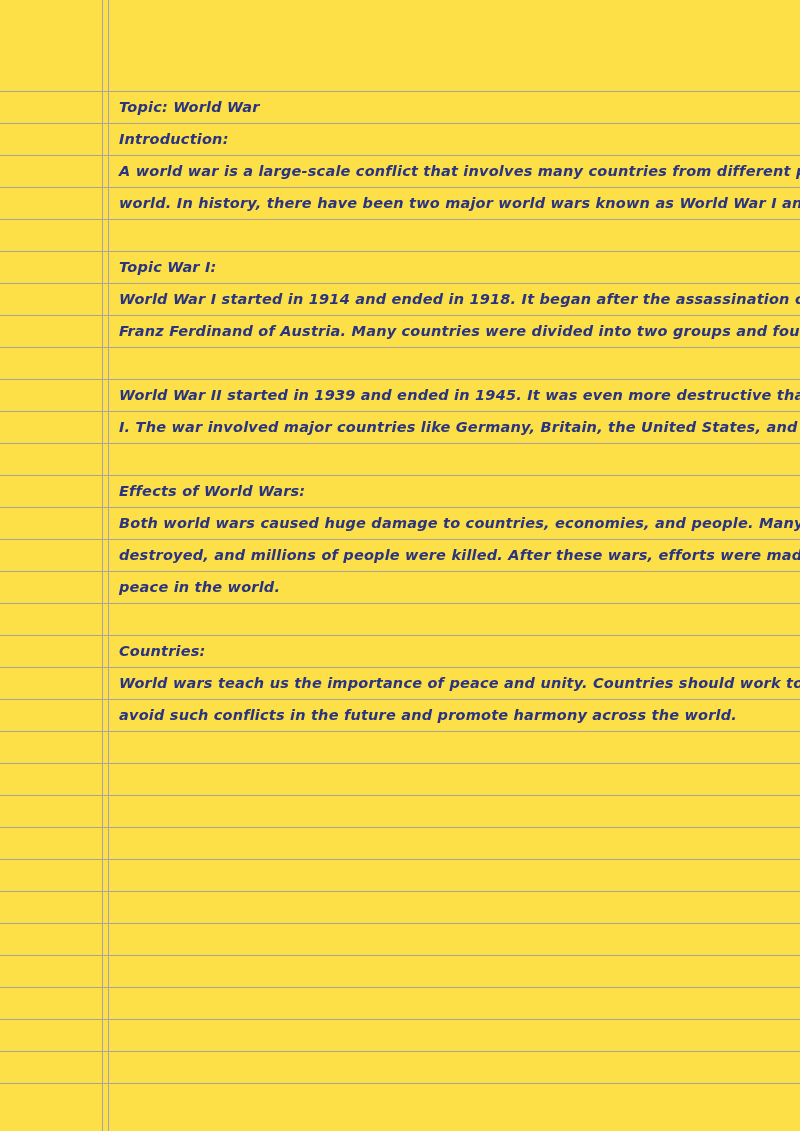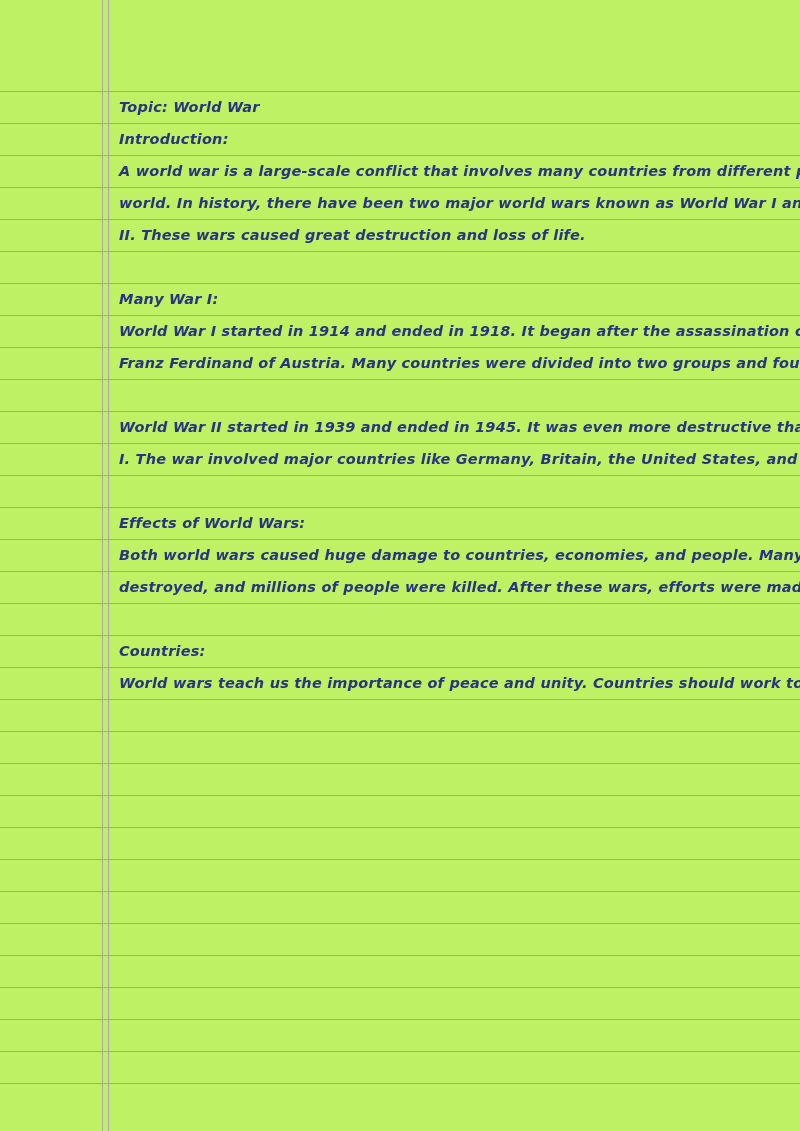--- a/index.html
+++ b/index.html
@@ -5,21 +5,21 @@
   html, body {
     margin: 0;
     padding: 0;
     background: #ffffff;
   }
 
   #page {
     position: relative;
     width: 800px;
     height: 1131px;
-    background: #bef264;
+    background: #fde047;
     overflow: hidden;
     font-family: "DejaVu Sans", sans-serif;
   }
 
   
   #rules {
     position: absolute;
     left: 0;
     top: 0;
     width: 800px;
@@ -113,30 +113,31 @@
     </div>
 
   <div class="vline" id="vline-a"></div>
   <div class="vline" id="vline-b"></div>
 
   <div id="writing">
       <div class="line heading">Topic: World War</div>
       <div class="line heading">Introduction:</div>
       <div class="line">A world war is a large-scale conflict that involves many countries from different parts of the</div>
       <div class="line">world. In history, there have been two major world wars known as World War I and World War</div>
-      <div class="line">II. These wars caused great destruction and loss of life.</div>
       <div class="line blank">&nbsp;</div>
-      <div class="line heading">Many War I:</div>
+      <div class="line heading">Topic War I:</div>
       <div class="line">World War I started in 1914 and ended in 1918. It began after the assassination of Archduke</div>
       <div class="line">Franz Ferdinand of Austria. Many countries were divided into two groups and fought against</div>
       <div class="line blank">&nbsp;</div>
       <div class="line">World War II started in 1939 and ended in 1945. It was even more destructive than World War</div>
       <div class="line">I. The war involved major countries like Germany, Britain, the United States, and Japan. It</div>
       <div class="line blank">&nbsp;</div>
       <div class="line heading">Effects of World Wars:</div>
       <div class="line">Both world wars caused huge damage to countries, economies, and people. Many cities were</div>
       <div class="line">destroyed, and millions of people were killed. After these wars, efforts were made to maintain</div>
+      <div class="line">peace in the world.</div>
       <div class="line blank">&nbsp;</div>
       <div class="line heading">Countries:</div>
       <div class="line">World wars teach us the importance of peace and unity. Countries should work together to</div>
+      <div class="line">avoid such conflicts in the future and promote harmony across the world.</div>
     </div>
 
 </div>
 
 </body></html>

